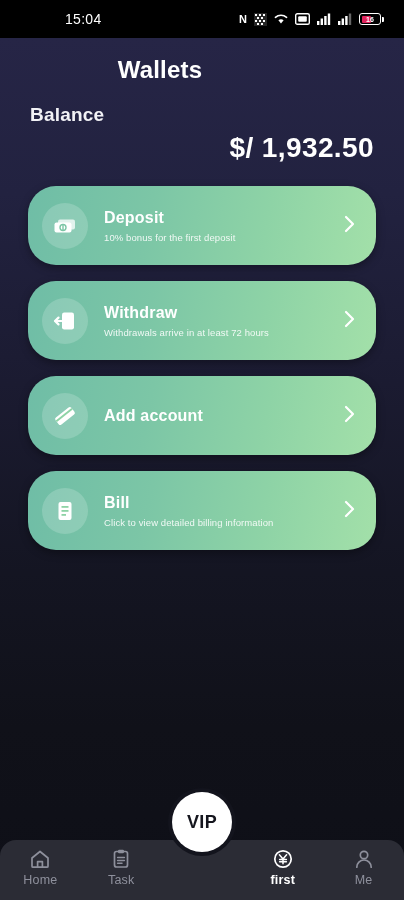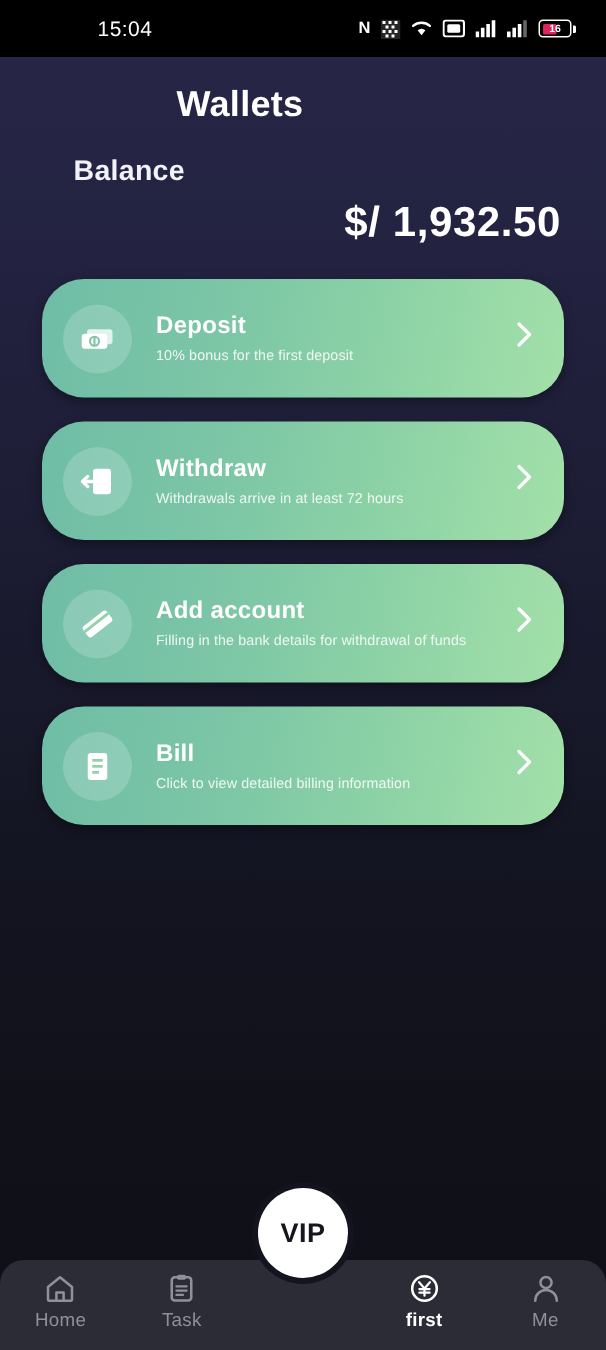--- a/index.html
+++ b/index.html
@@ -76,21 +76,20 @@
     left:-42px;
   }
 
   
   .balance-block { padding:14px 30px 0 30px; }
   .balance-label {
     color:#f2f2f6;
     font-size:19px;
     font-weight:bold;
     letter-spacing:.2px;
-    margin-left:19px;
   }
   .balance-amount {
     color:#fff;
     font-size:28px;
     font-weight:bold;
     letter-spacing:.4px;
     margin-top:6px;
     text-align:right;
   }
 
@@ -310,21 +309,20 @@
       <div class="card-icon-wrap">
         <svg width="26" height="26" viewBox="0 0 26 26">
           <g transform="rotate(-38 13 13)">
             <rect x="3" y="8.5" width="20" height="9" rx="2" fill="#fff"></rect>
             <rect x="3" y="10.8" width="20" height="1.9" fill="#8ed3a6"></rect>
           </g>
         </svg>
       </div>
       <div class="card-text">
         <div class="card-title">Add account</div>
-        <div class="card-sub">Filling in the bank details for withdrawal of funds</div>
       </div>
       <div class="card-chevron">
         <svg width="16" height="26" viewBox="0 0 16 26">
           <path d="M4 6 L11 13 L4 20" stroke="#fff" stroke-width="2.2" fill="none" stroke-linecap="round" stroke-linejoin="round"></path>
         </svg>
       </div>
     </div>
 
     <div class="card">
       <div class="card-icon-wrap">

